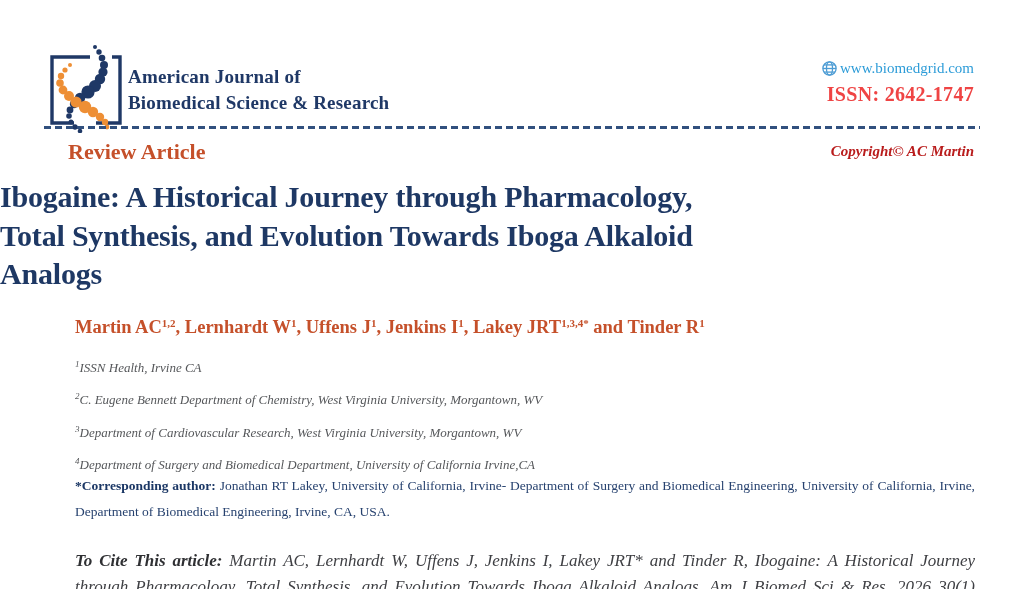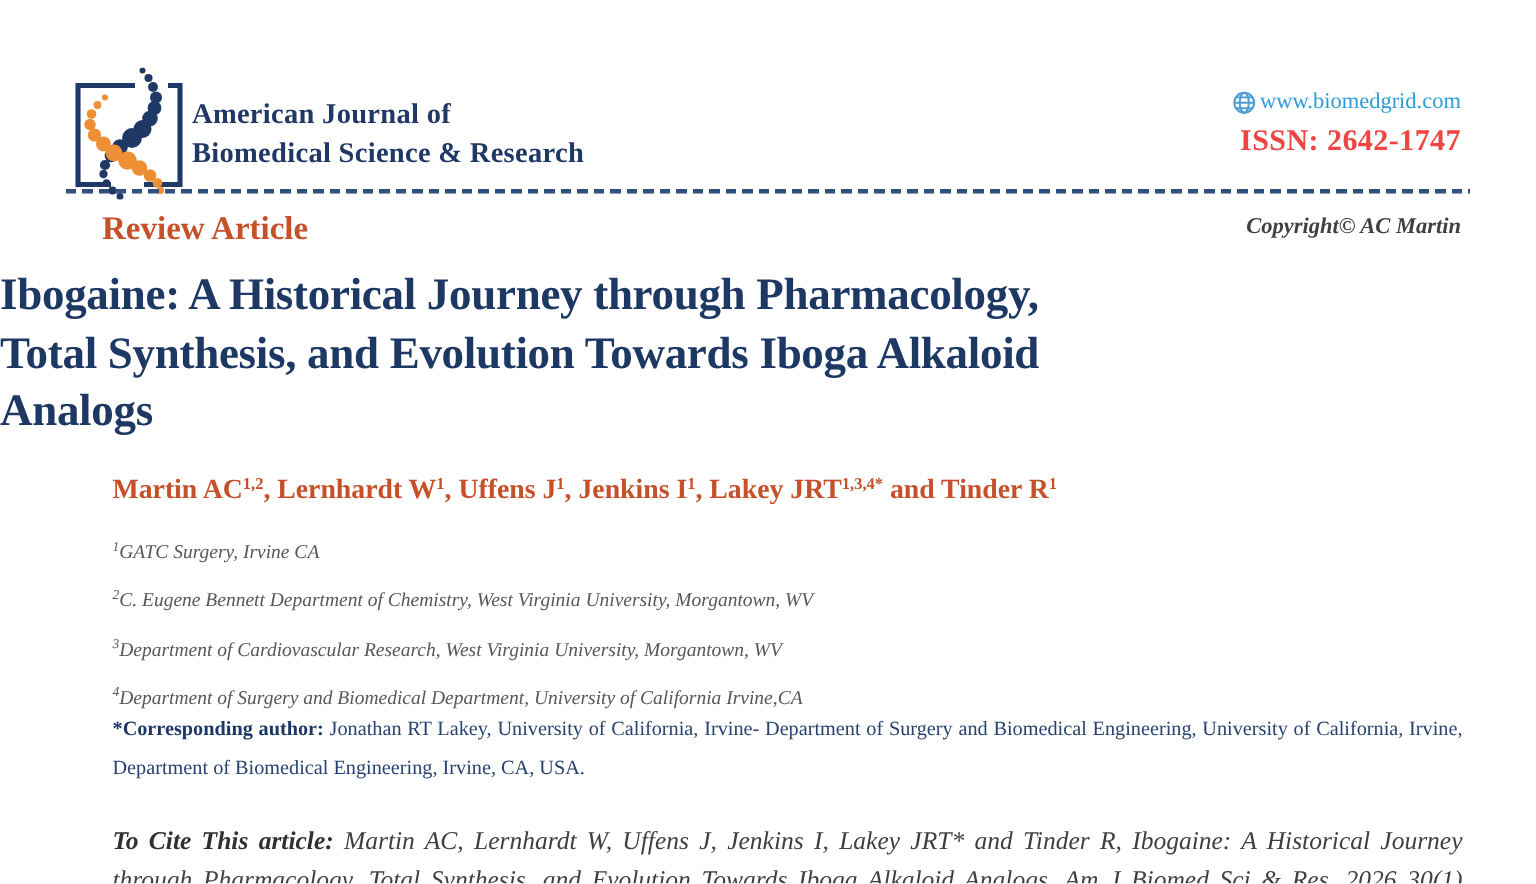--- a/index.html
+++ b/index.html
@@ -29,21 +29,21 @@
     background: repeating-linear-gradient(90deg, #31507E 0 7px, transparent 7px 11px);
   }
 
   
   .review-label {
     position: absolute; left: 52px; top: 139px;
     font-size: 22px; font-weight: bold; color: #C5502A; margin-left: 16px;
   }
   .copyright {
     position: absolute; right: 50px; top: 143px;
-    font-size: 15px; font-weight: bold; font-style: italic; color: #404040;
+    font-size: 15px; font-weight: bold; font-style: italic; color: #b91c1c;
   }
 
   
   .title {
     position: absolute; left: 0; top: 178px; width: 100%;
     text-align: left; font-size: 30px; font-weight: bold;
     line-height: 38.5px; color: #1E3864; letter-spacing: -0.2px;
   }
 
   
@@ -147,21 +147,21 @@
 
   <div class="title">
     <div>Ibogaine: A Historical Journey through Pharmacology,</div>
     <div>Total Synthesis, and Evolution Towards Iboga Alkaloid</div>
     <div>Analogs</div>
   </div>
 
   <div class="authors"><span>Martin AC</span><sup>1,2</sup><span>, Lernhardt W</span><sup>1</sup><span>, Uffens J</span><sup>1</sup><span>, Jenkins I</span><sup>1</sup><span>, Lakey JRT</span><sup>1,3,4*</sup><span> and Tinder R</span><sup>1</sup></div>
 
   <div class="affiliations">
-      <div class="affil-line"><sup>1</sup><span>GATC Surgery, Irvine CA</span></div>
+      <div class="affil-line"><sup>1</sup><span>ISSN Health, Irvine CA</span></div>
       <div class="affil-line"><sup>2</sup><span>C. Eugene Bennett Department of Chemistry, West Virginia University, Morgantown, WV</span></div>
       <div class="affil-line"><sup>3</sup><span>Department of Cardiovascular Research, West Virginia University, Morgantown, WV</span></div>
       <div class="affil-line"><sup>4</sup><span>Department of Surgery and Biomedical Department, University of California Irvine,CA</span></div>
     </div>
 
   <p class="corresponding"><span class="label">*Corresponding author:</span><span> Jonathan RT Lakey, University of California, Irvine- Department of Surgery and Biomedical Engineering, University of California, Irvine, Department of Biomedical Engineering, Irvine, CA, USA.</span></p>
 
   <p class="citation"><span class="label">To Cite This article:</span><span> Martin AC, Lernhardt W, Uffens J, Jenkins I, Lakey JRT* and Tinder R, Ibogaine: A Historical Journey through Pharmacology, Total Synthesis, and Evolution Towards Iboga Alkaloid Analogs. Am J Biomed Sci &amp; Res. 2026 30(1) AJBSR.MS.ID.003890,</span></p>
 
 </div>

